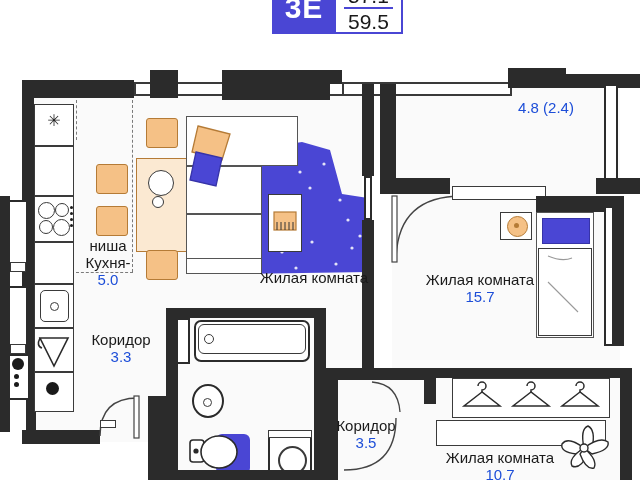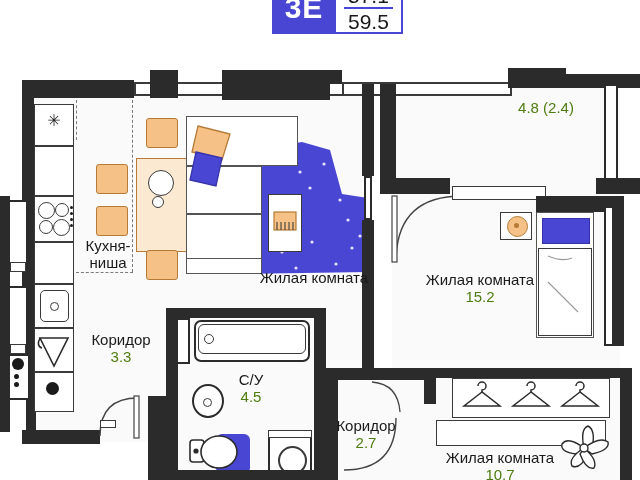--- a/index.html
+++ b/index.html
@@ -21,21 +21,21 @@
 
   
   .wall{position:absolute;background:#2b2b2b;}
   .room{position:absolute;background:#fafafa;}
   .thin{position:absolute;border:1px solid #3a3a3a;background:#fff;box-sizing:border-box;}
   .thin2{position:absolute;border:2px solid #2b2b2b;background:#fff;box-sizing:border-box;}
   .dash{position:absolute;border-left:1px dashed #7a7a7a;}
   .dashh{position:absolute;border-top:1px dashed #7a7a7a;}
   .lbl{position:absolute;text-align:center;line-height:1.12;white-space:nowrap;}
   .lbl .name{font-size:15px;color:#1a1a1a;}
-  .lbl .num{font-size:15px;color:#4d7c0f;text-align:center;}
+  .lbl .num{font-size:15px;color:#1d4ed8;text-align:center;}
 
   
   .fur{position:absolute;box-sizing:border-box;}
   .sofa{border:1px solid #555;background:#fff;}
   .chair{position:absolute;background:#f5c186;border:1px solid #b57b36;border-radius:3px;}
   .table{position:absolute;background:#fbe9d2;border:1px solid #b57b36;}
   .circ{position:absolute;border:1px solid #3a3a3a;border-radius:50%;background:#fff;}
   .dot{position:absolute;border-radius:50%;background:#1a1a1a;}
   .bed{position:absolute;border:1px solid #555;background:#fff;box-sizing:border-box;}
   .pillow{position:absolute;background:#4a46d4;border:1px solid #3633a8;}
@@ -265,46 +265,43 @@
       <path d="M584 448 q-16 10 -12 18 q8 4 16 -12 z"></path>
       <path d="M584 448 q14 12 10 20 q-8 2 -14 -14 z"></path>
       <circle cx="584" cy="448" r="4"></circle>
     </g>
   </svg>
 
   <div class="wall" style="left:148px;top:470px;width:36px;height:12px;"></div>
   <div class="wall" style="left:176px;top:470px;width:150px;height:12px;"></div>
 
   <div class="lbl" style="left:62px;top:238px;width:92px;">
+    <div class="name">ниша</div>
     <div class="name">Кухня-</div>
-    <div class="name">ниша</div>
+    <div class="num">5.0</div>
   </div>
 
   <div class="lbl" style="left:66px;top:332px;width:110px;">
     <div class="name">Коридор</div>
     <div class="num">3.3</div>
   </div>
 
   <div class="lbl" style="left:238px;top:270px;width:152px;">
     <div class="name">Жилая комната</div>
   </div>
 
-  <div class="lbl" style="left:206px;top:372px;width:90px;">
-    <div class="name">С/У</div>
-    <div class="num">4.5</div>
-  </div>
 
   <div class="lbl" style="left:316px;top:418px;width:100px;">
     <div class="name">Коридор</div>
-    <div class="num">2.7</div>
+    <div class="num">3.5</div>
   </div>
 
   <div class="lbl" style="left:404px;top:272px;width:152px;">
     <div class="name">Жилая комната</div>
-    <div class="num">15.2</div>
+    <div class="num">15.7</div>
   </div>
 
   <div class="lbl" style="left:424px;top:450px;width:152px;">
     <div class="name">Жилая комната</div>
     <div class="num">10.7</div>
   </div>
 
   <div class="lbl" style="left:470px;top:100px;width:152px;">
     <div class="num">4.8 (2.4)</div>
   </div>

